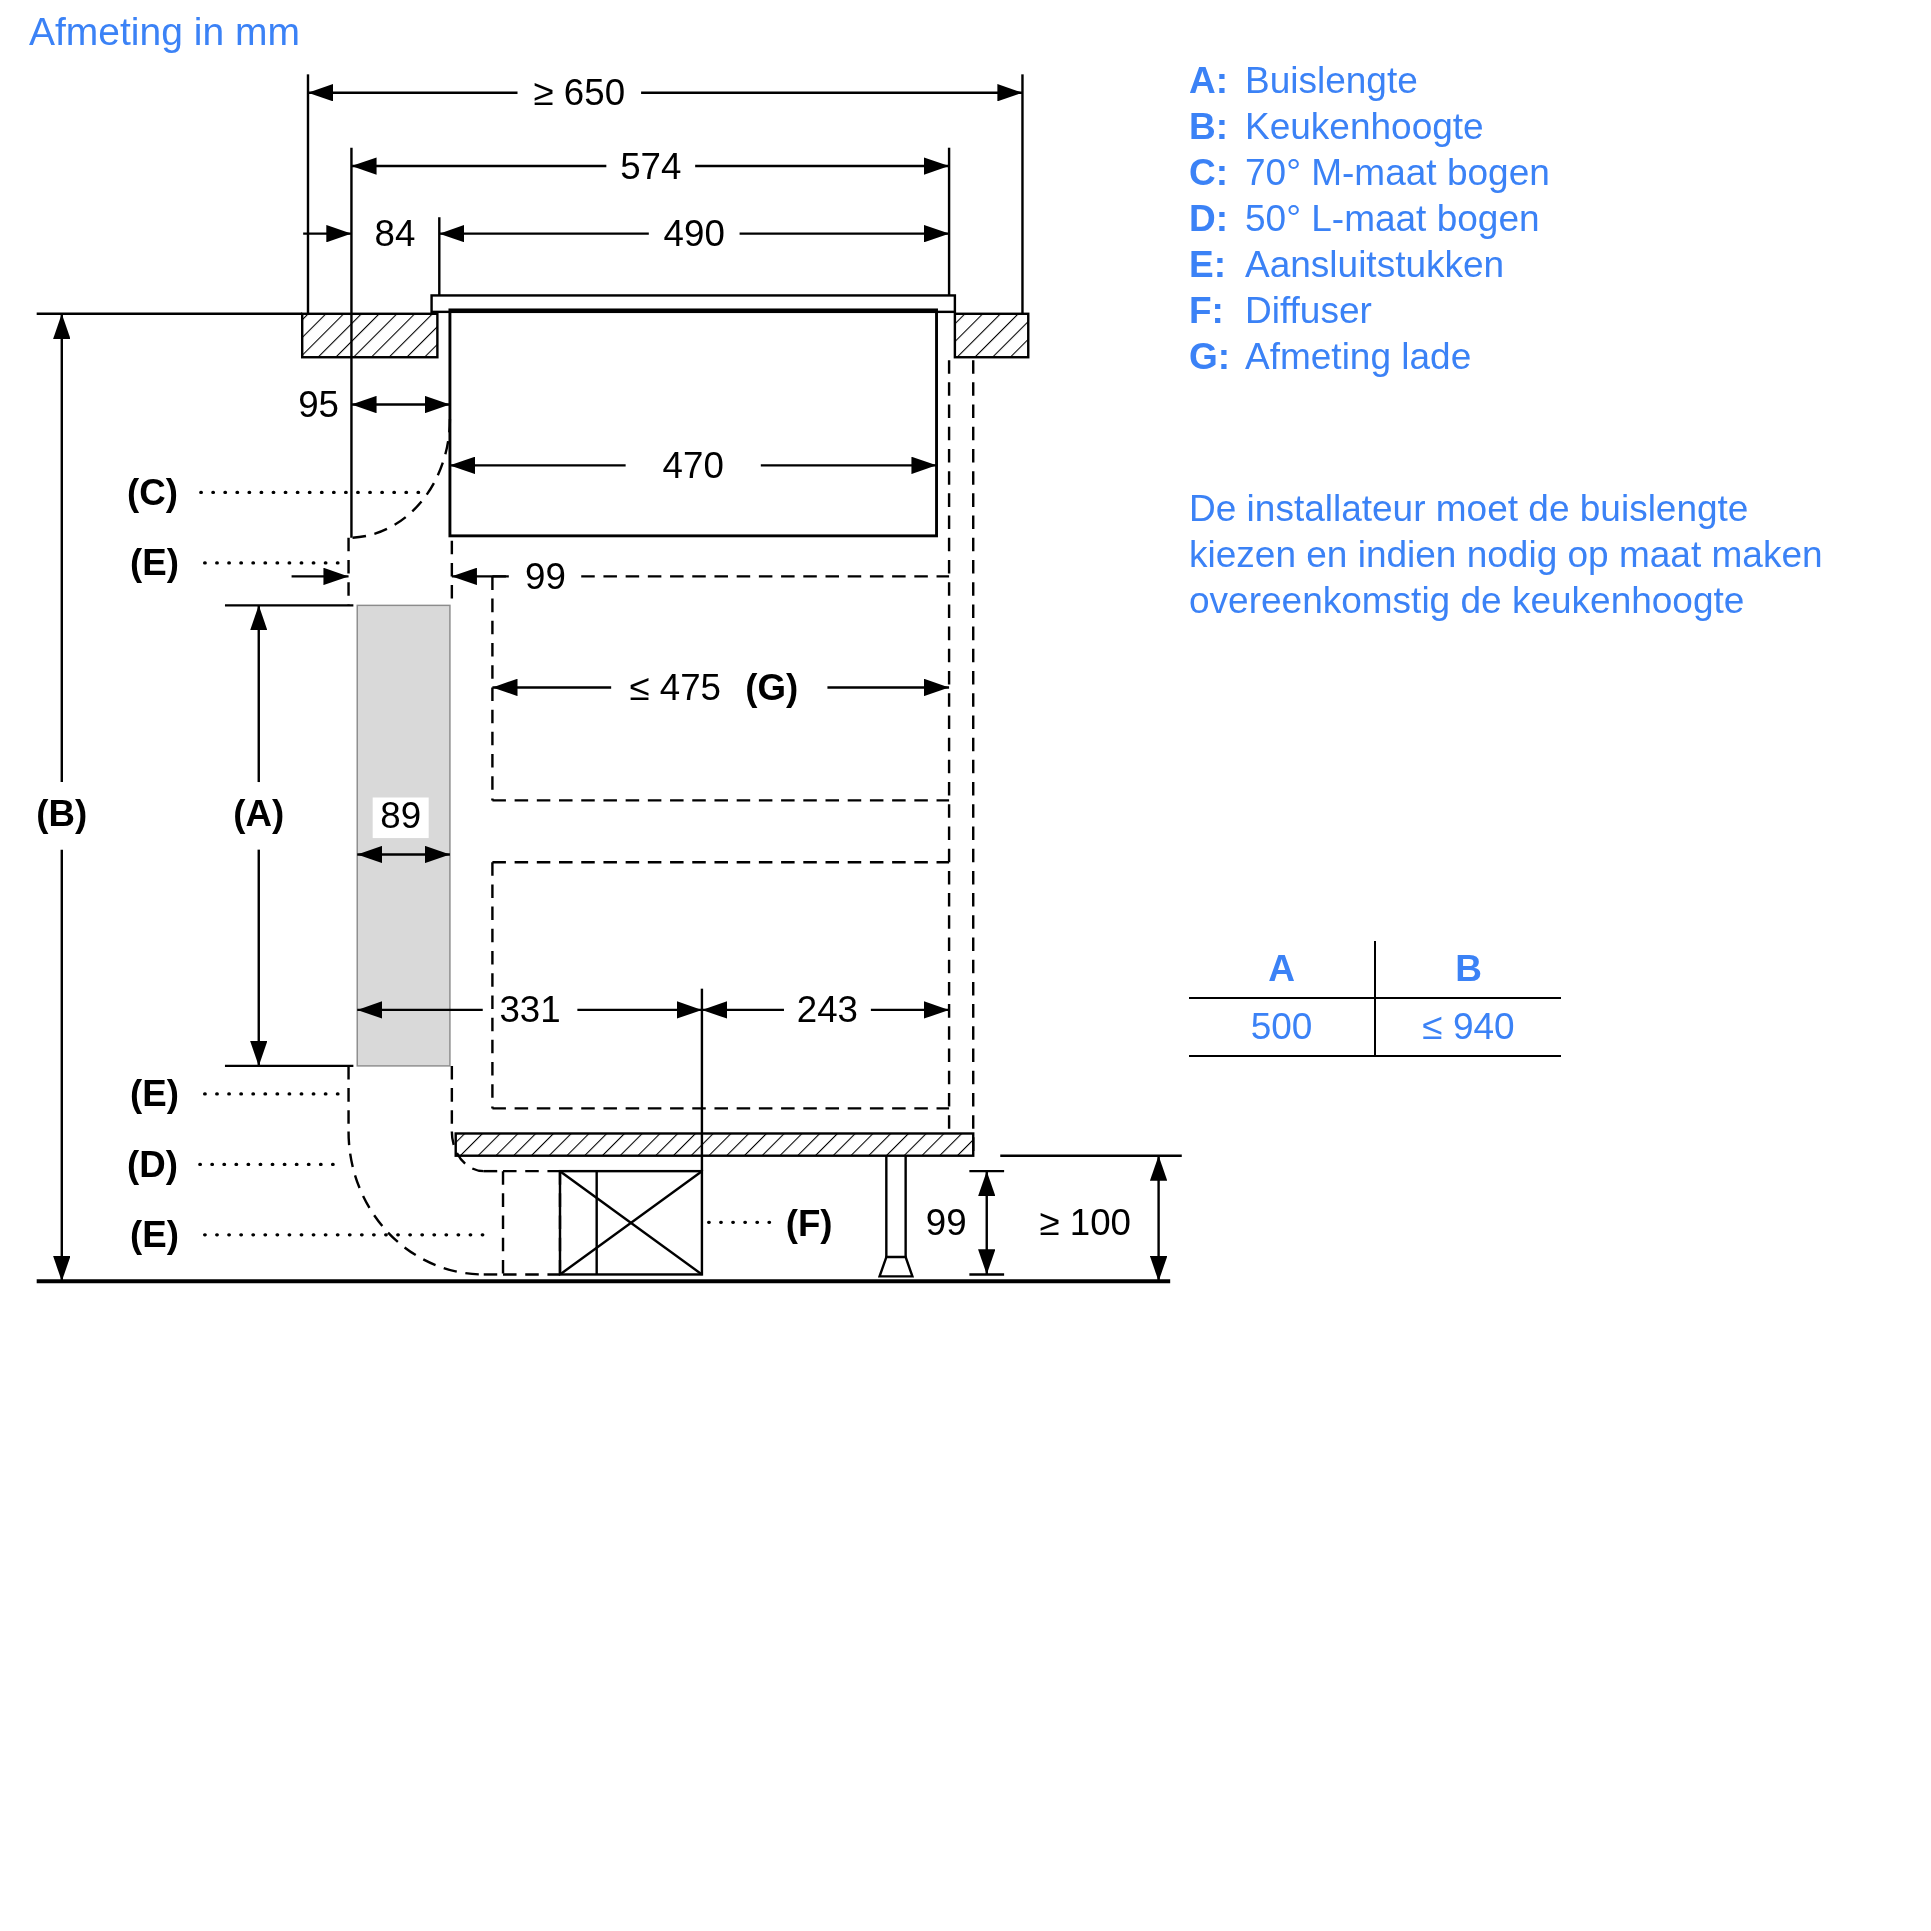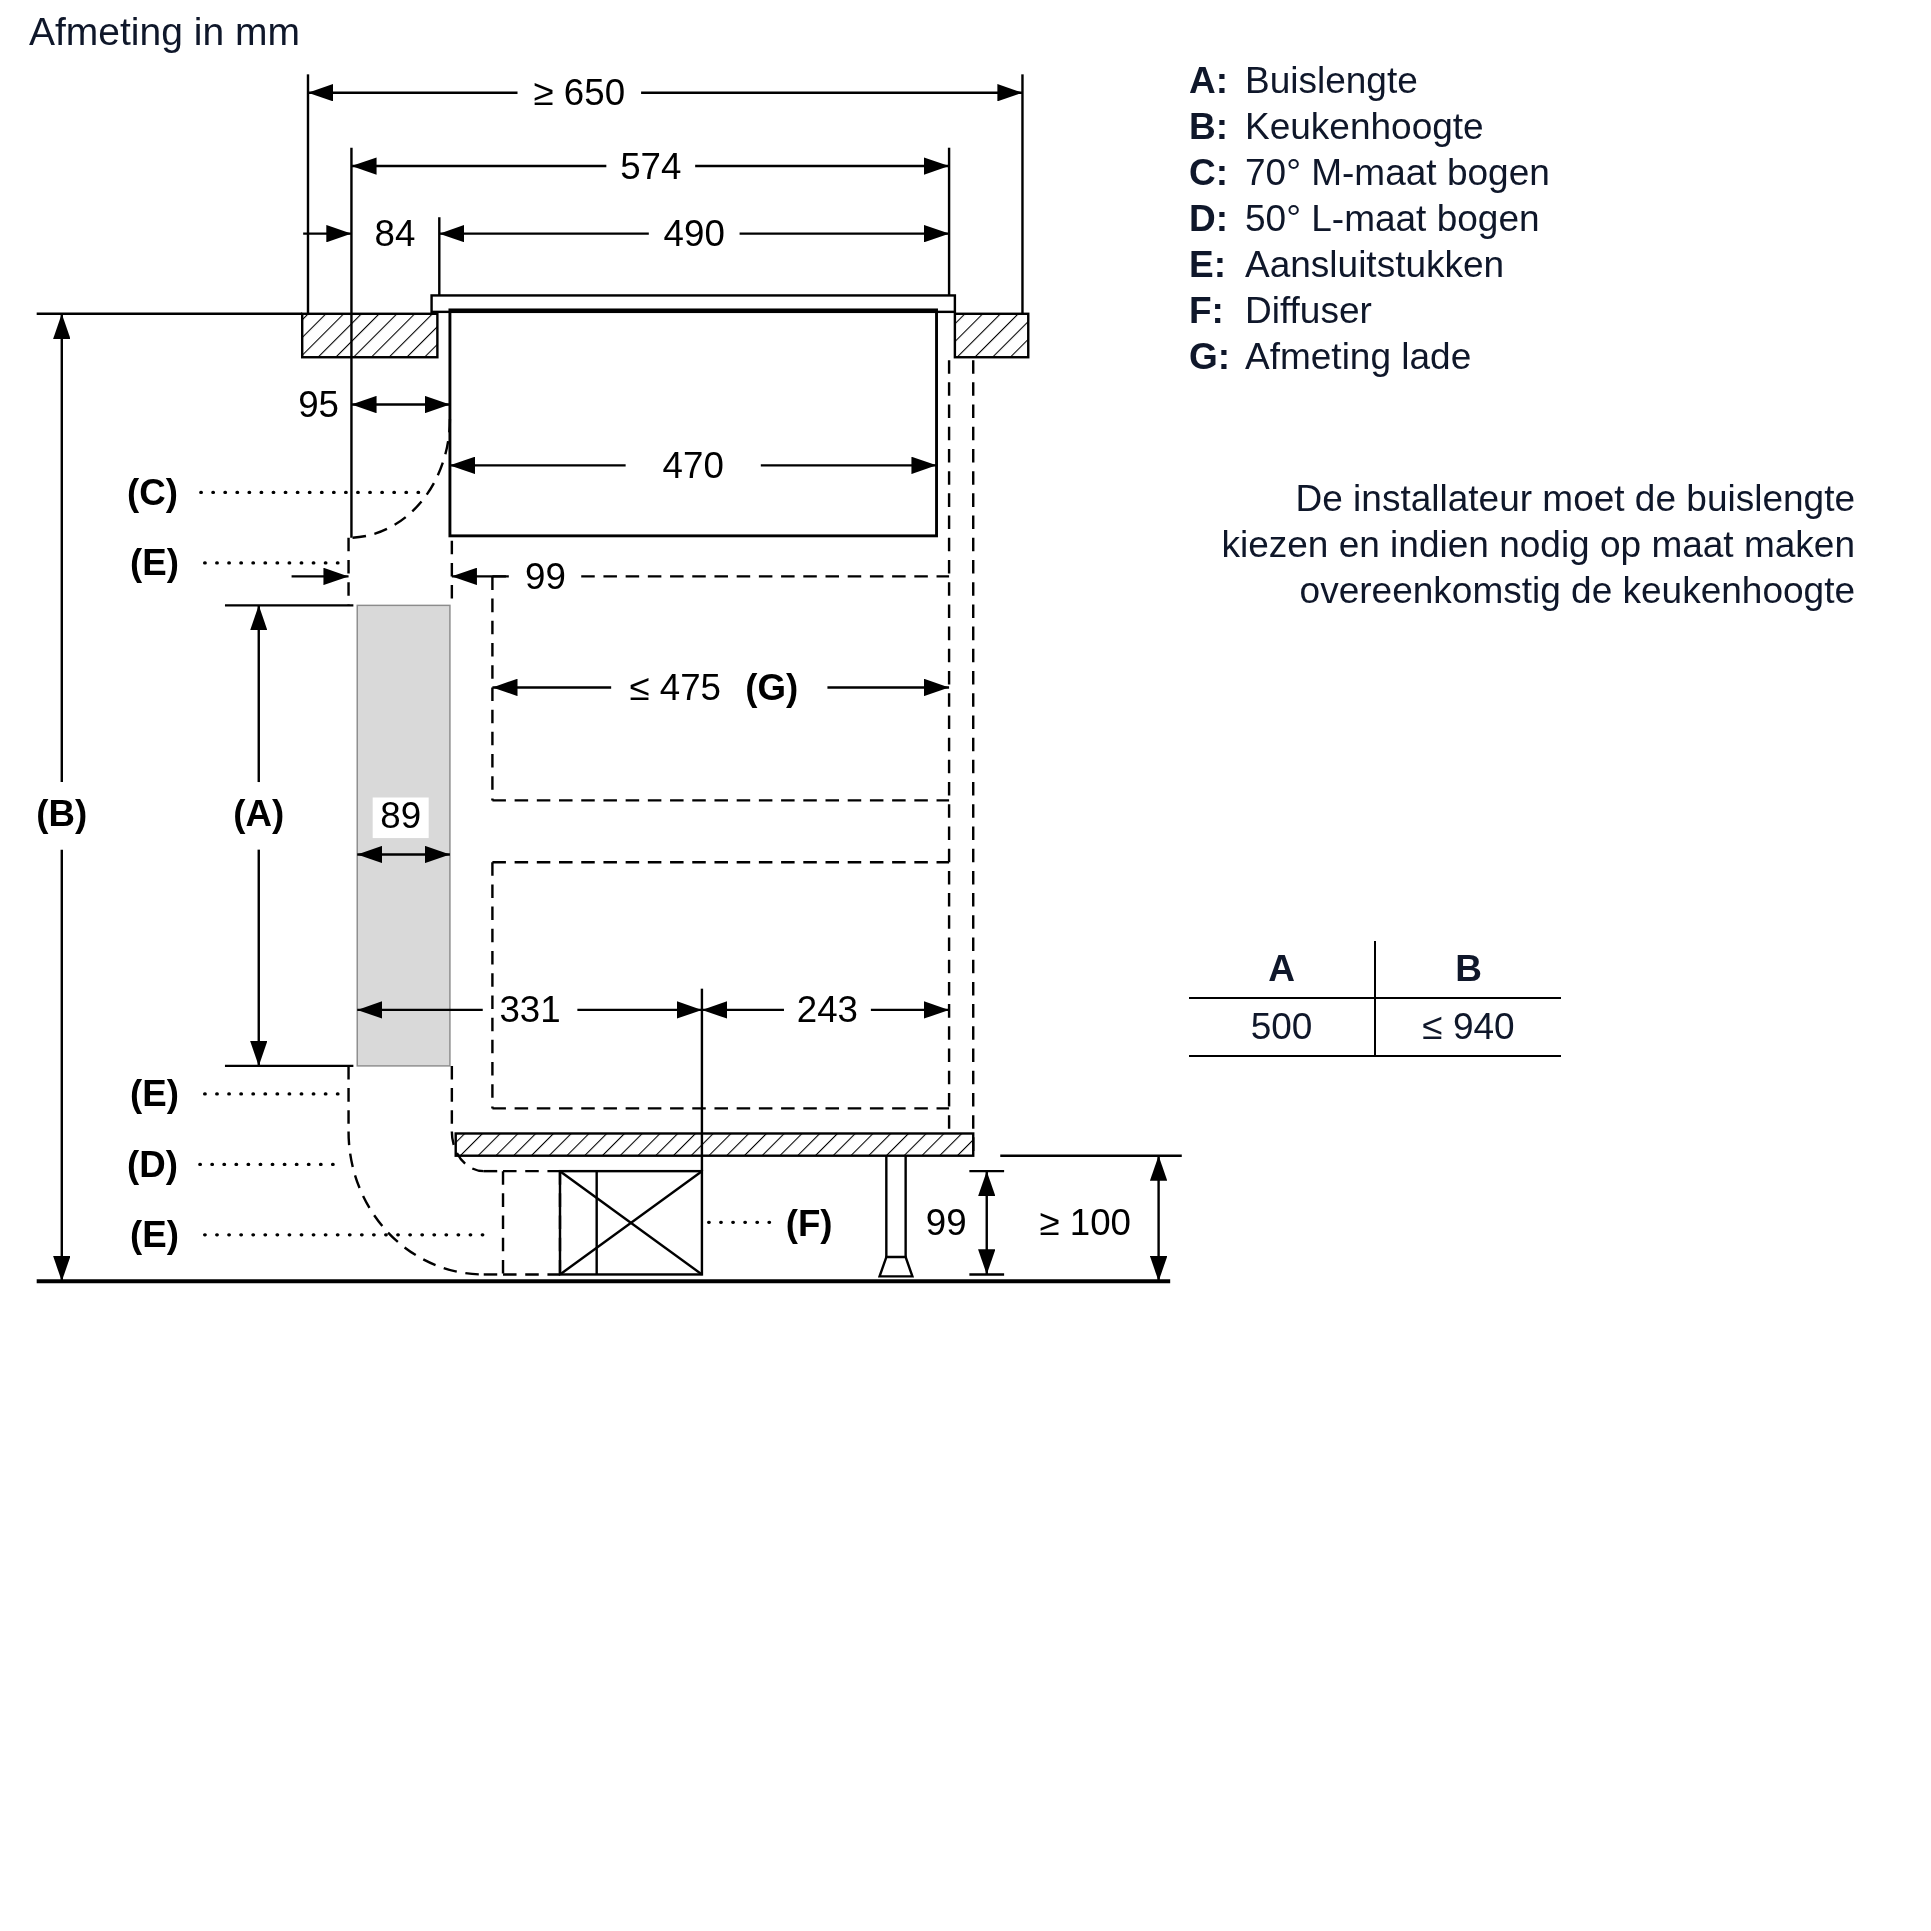--- a/index.html
+++ b/index.html
@@ -1,22 +1,22 @@
 <!DOCTYPE html>
 <html><head>
 <meta charset="utf-8">
 <style>
   html,body{margin:0;padding:0;background:#fff;}
   .stage{position:relative;width:1931px;height:1931px;background:#fff;
-         font-family:"Liberation Sans",sans-serif;color:#0f172a;overflow:hidden;}
+         font-family:"Liberation Sans",sans-serif;color:#3b82f6;overflow:hidden;}
   .title{position:absolute;left:29px;top:9.7px;font-size:39px;font-weight:400;}
   .legend{position:absolute;left:1189px;top:58px;font-size:37px;line-height:46px;}
   .legend-row{display:flex;}
   .legend-key{font-weight:700;width:56px;flex:0 0 auto;}
-  .note{position:absolute;left:1189px;top:476px;width:666px;font-size:37px;line-height:46px;text-align:right;}
+  .note{position:absolute;left:1189px;top:486px;width:666px;font-size:37px;line-height:46px;}
   .dim-table{position:absolute;left:1189px;top:941px;border-collapse:collapse;}
   .dim-table td{width:185px;height:56px;text-align:center;vertical-align:middle;font-size:37px;padding:0;}
   .dim-table tr td:first-child{border-right:2.4px solid #000;}
   .dim-table tr.hrow td{border-bottom:2.4px solid #000;font-weight:700;}
   .dim-table tr.r1 td{border-bottom:2.4px solid #000;}
   svg{position:absolute;left:0;top:0;}
   svg text{font-family:"Liberation Sans",sans-serif;font-size:38px;fill:#000;}
   svg text.lbl{font-weight:700;}
   .ln{stroke:#000;stroke-width:2.5;fill:none;}
   .thick{stroke:#000;stroke-width:3;fill:none;}

